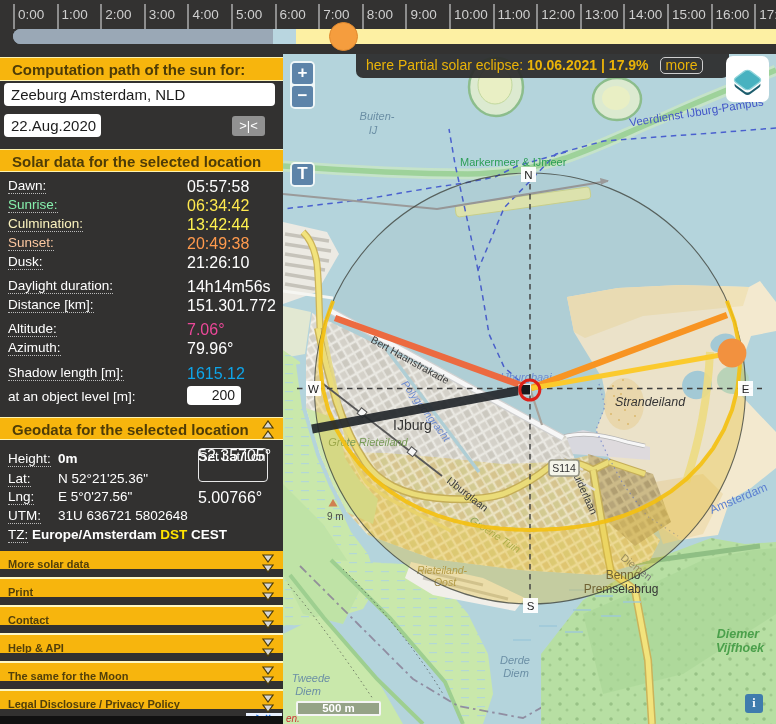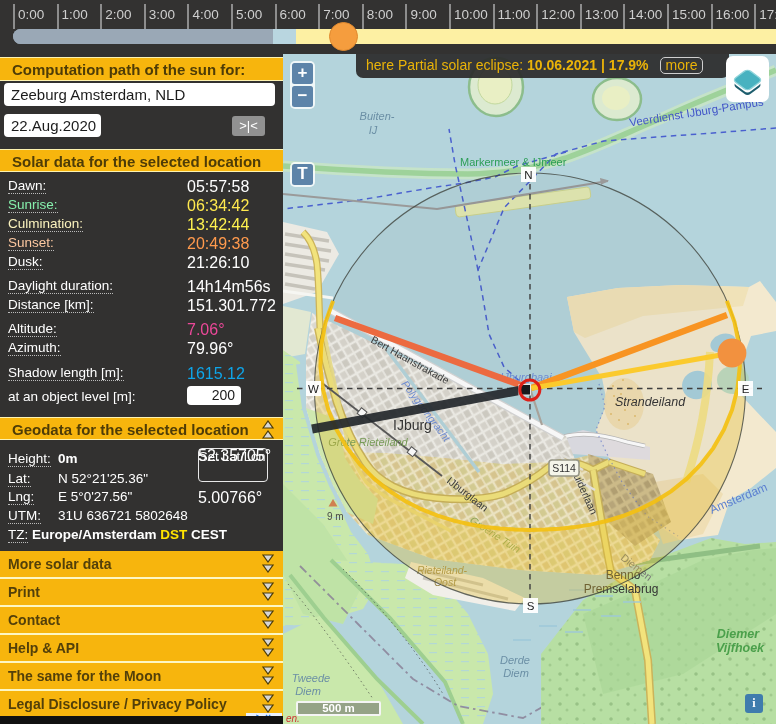--- a/index.html
+++ b/index.html
@@ -7,21 +7,21 @@
 
 #timeline{position:absolute;left:0;top:0;width:776px;height:54px;background:#333231}
 .tick{position:absolute;top:4px;width:2px;height:25px;background:#8d8d8d}
 .tlab{position:absolute;top:7px;font-size:13.5px;color:#cfcfcf;white-space:nowrap}
 #track{position:absolute;left:13px;top:29px;width:763px;height:15px;border-radius:8px 0 0 8px;background:#9aa8b6;overflow:hidden}
 #track .tw{position:absolute;top:0;height:15px}
 #handle{position:absolute;top:22px;width:29px;height:29px;border-radius:50%;background:#f59d3e;border:1px solid #e08a2f}
 
 #sidebar{position:absolute;left:0;top:54px;width:283px;height:670px;background:#323130;color:#fff}
 .yh{position:absolute;left:0;width:283px;background:#f7b50d;color:#4e3c07;font-weight:bold;font-size:15px;line-height:23px;padding-left:12px;border-top:1.5px solid #fdf2b0;border-bottom:1.5px solid #fdf2b0}
-.acc{position:absolute;left:0;width:283px;height:26px;background:#f7b50d;color:#53400a;font-weight:bold;font-size:14px;line-height:26px;padding-left:8px}
+.acc{position:absolute;left:0;width:283px;height:18px;background:#f7b50d;color:#53400a;font-weight:bold;font-size:11px;line-height:26px;padding-left:8px}
 .inp{position:absolute;background:#fff;border-radius:4px;color:#1c1c1c;font-size:15px;padding-left:7px}
 .lbl{position:absolute;left:8px;font-size:13.5px;color:#fff;white-space:nowrap}
 .lbl span{border-bottom:1px dotted #bbb;padding-bottom:0px}
 .val{position:absolute;left:187px;font-size:16px;font-weight:normal;color:#fff;white-space:nowrap}
 .mid{position:absolute;left:58px;font-size:13.5px;color:#fff;white-space:nowrap}
 .chev{position:absolute;right:9px}
 
 #map{position:absolute;left:283px;top:54px;width:493px;height:670px;background:#b4d4dc;overflow:hidden}
 #tooltip{position:absolute;left:73px;top:0;height:24px;background:rgba(43,43,43,.93);border-radius:0 0 7px 7px;color:#eab308;font-size:14px;line-height:23px;padding:0 26px 0 10px;white-space:nowrap}
 #tooltip b{font-weight:bold}

